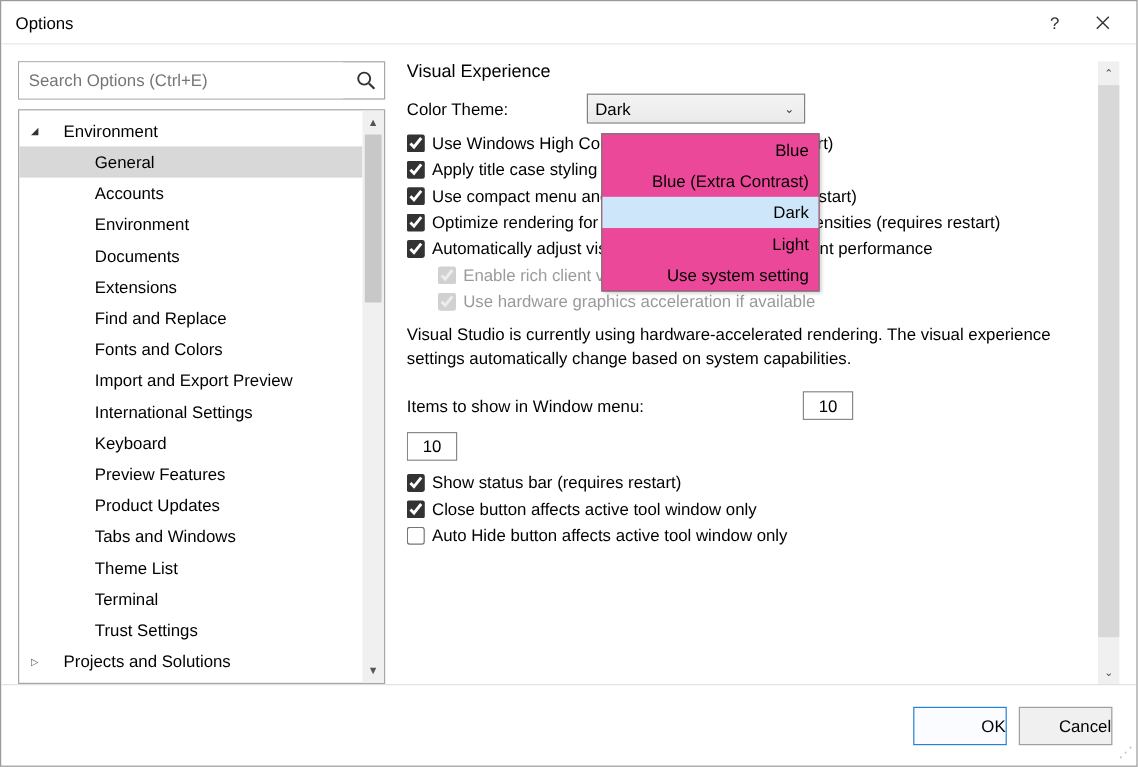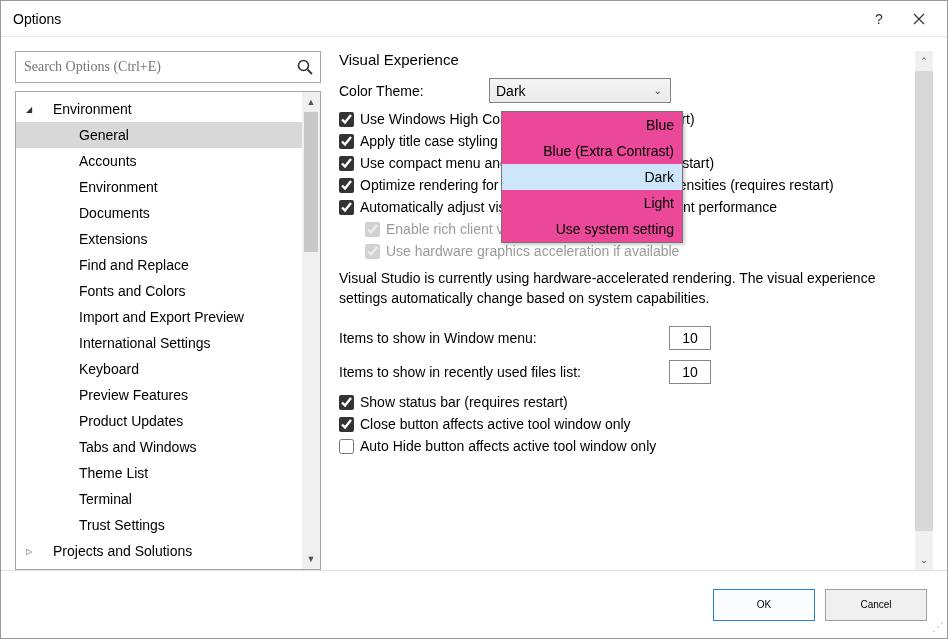--- a/index.html
+++ b/index.html
@@ -47,21 +47,21 @@
       border: 1px solid #a6a6a6;
       height: 32px;
       margin-bottom: 8px;
     }
     .search-wrap input {
       border: none; outline: none;
       width: calc(100% - 34px);
       height: 100%;
       padding: 0 8px;
       font-size: 14px;
-      font-family: Liberation Serif, serif;
+      font-family: Liberation Sans, sans-serif;
       color: #a21caf;
     }
     .search-wrap .icon-search {
       position: absolute; right: 6px; top: 50%;
       transform: translateY(-50%);
       width: 18px; height: 18px;
     }
 
     
     .tree-wrap {
@@ -166,26 +166,27 @@
     .btn-bar {
       position: absolute;
       left: 0; right: 0; bottom: 0;
       height: 68px;
       border-top: 1px solid #e0e0e0;
       display: flex; align-items: center; justify-content: flex-end;
       padding: 0 20px;
       gap: 10px;
     }
     .btn {
-      width: 102px; height: 32px;
+      width: 78px; height: 32px;
       border: 1px solid #a0a0a0;
       background: #f0f0f0;
-      font-size: 10px;
+      font-size: 14px;
       font-family: inherit;
       cursor: default;
+      text-align: right;
     }
     .btn.primary { border: 1px solid #2a80d2; background:#fafcff;}
 
     .resize-grip {
       position:absolute; right:3px; bottom:3px; width:12px; height:12px;
       color:#bbb; font-size:12px; line-height:8px; pointer-events:none;
     }
   </style>
 </head>
 <body>
@@ -334,21 +335,20 @@
           <label>Use hardware graphics acceleration if available</label>
         </div>
 
       <div class="desc">Visual Studio is currently using hardware-accelerated rendering. The visual experience settings automatically change based on system capabilities.</div>
 
       <div class="field-row">
         <span class="lab">Items to show in Window menu:</span>
         <input type="text" value="10" style="">
       </div>
       <div class="field-row">
-        <span class="lab">Items to show in recently used files list:</span>
         <input type="text" value="10" style="">
       </div>
 
       <div class="row">
           <input type="checkbox" checked="" style="">
           <label>Show status bar (requires restart)</label>
         </div>
       <div class="row">
           <input type="checkbox" checked="" style="">
           <label>Close button affects active tool window only</label>

